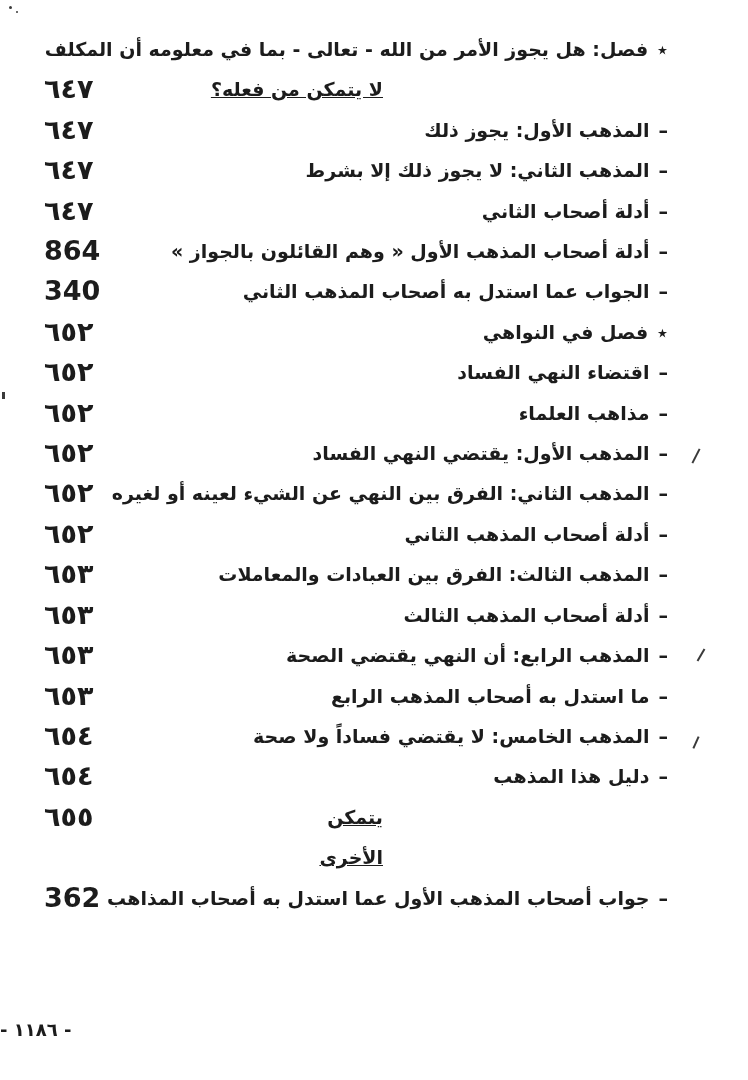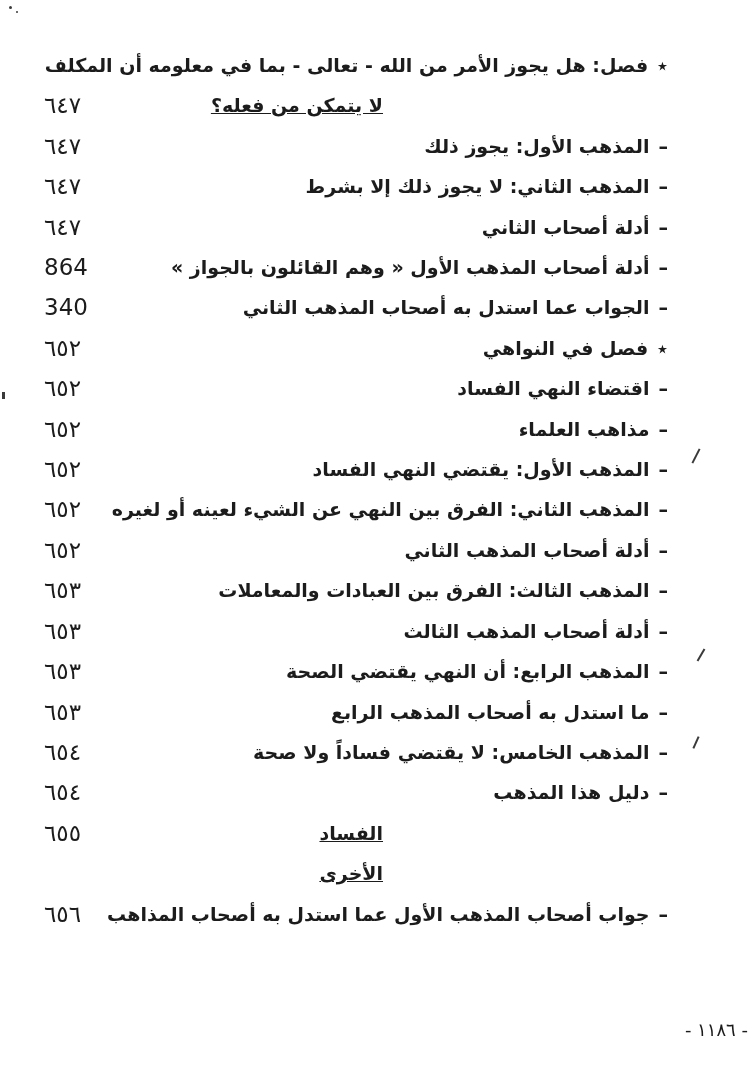--- a/index.html
+++ b/index.html
@@ -12,21 +12,21 @@
     height: 1080px;
     position: relative;
     overflow: hidden;
     font-family: "DejaVu Sans", sans-serif;
     color: #1c1c1c;
   }
   .page {
     position: absolute;
     inset: 0;
     box-sizing: border-box;
-    padding: 45px 80px 0 44px;
+    padding: 29px 80px 0 44px;
     direction: rtl;
   }
   .toc-row {
     display: flex;
     align-items: flex-end;
   }
   .toc-text {
     flex: 1;
     min-width: 0;
   }
@@ -45,33 +45,33 @@
     display: inline-block;
     margin-left: 9px;
   }
   .marker.section {
     font-size: 20px;
   }
   .toc-num {
     width: 60px;
     flex: 0 0 60px;
     text-align: left;
-    font-size: 23px;
-    font-weight: normal;
+    font-size: 27px;
+    font-weight: bold;
     line-height: 40.4px;
     white-space: nowrap;
   }
   .footer {
     position: absolute;
     left: 0;
     right: 0;
     bottom: 40px;
-    text-align: right;
+    text-align: left;
     font-size: 18px;
-    font-weight: normal;
+    font-weight: bold;
     direction: rtl;
   }
   
   .artifact {
     position: absolute;
     background: #3a3a3a;
   }
   .a1 { left: 695px; top: 448px; width: 2px; height: 16px; transform: rotate(27deg); }
   .a2 { left: 700px; top: 648px; width: 2px; height: 14px; transform: rotate(30deg); }
   .a3 { left: 695px; top: 736px; width: 2px; height: 13px; transform: rotate(24deg); }
@@ -188,30 +188,30 @@
     <div class="toc-num">٦٥٤</div>
   </div>
       <div class="toc-row">
     <div class="toc-text">
           <div class="toc-line"><span class="marker item">–</span>دليل هذا المذهب</div>
         </div>
     <div class="toc-num">٦٥٤</div>
   </div>
       <div class="toc-row">
     <div class="toc-text">
-          <div class="toc-line cont">الفساد</div>
+          <div class="toc-line cont">يتمكن</div>
         </div>
     <div class="toc-num">٦٥٥</div>
   </div>
       <div class="toc-row">
     <div class="toc-text">
           <div class="toc-line cont">الأخرى</div>
           <div class="toc-line"><span class="marker item">–</span>جواب أصحاب المذهب الأول عما استدل به أصحاب المذاهب</div>
         </div>
-    <div class="toc-num">٦٥٦</div>
+    <div class="toc-num">362</div>
   </div>
     </div>
   <div class="footer">
     <span>- ١١٨٦ -</span>
   </div>
 </div>
 
 <div class="artifact a1"></div>
 <div class="artifact a2"></div>
 <div class="artifact a3"></div>

